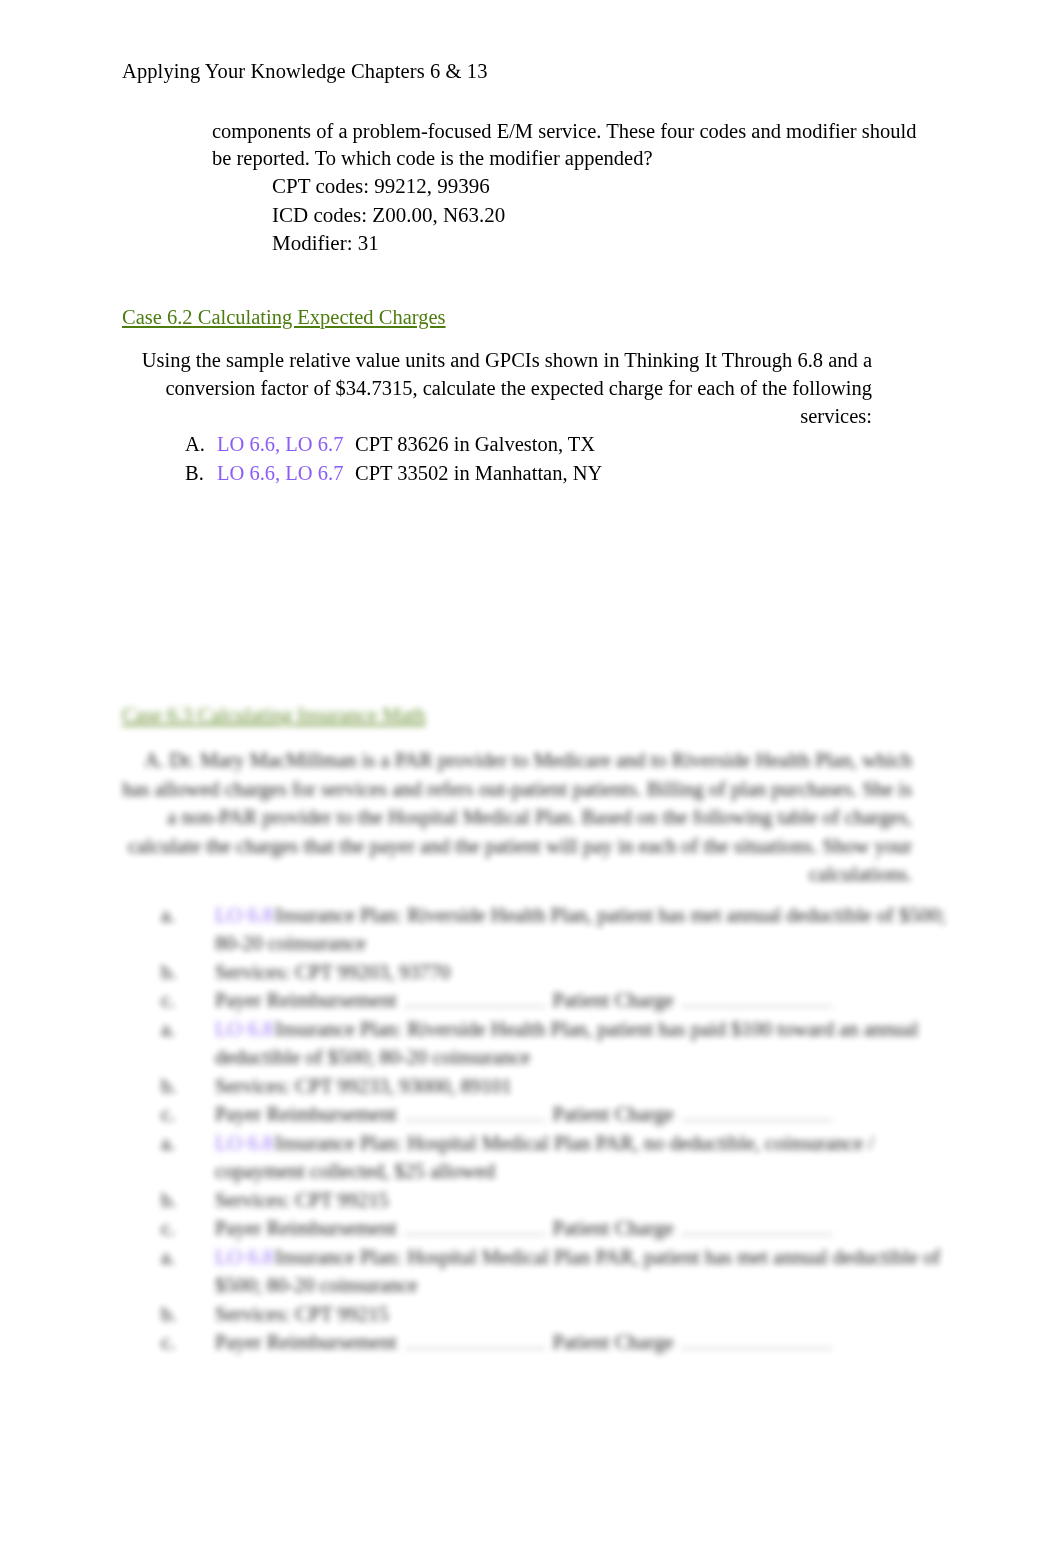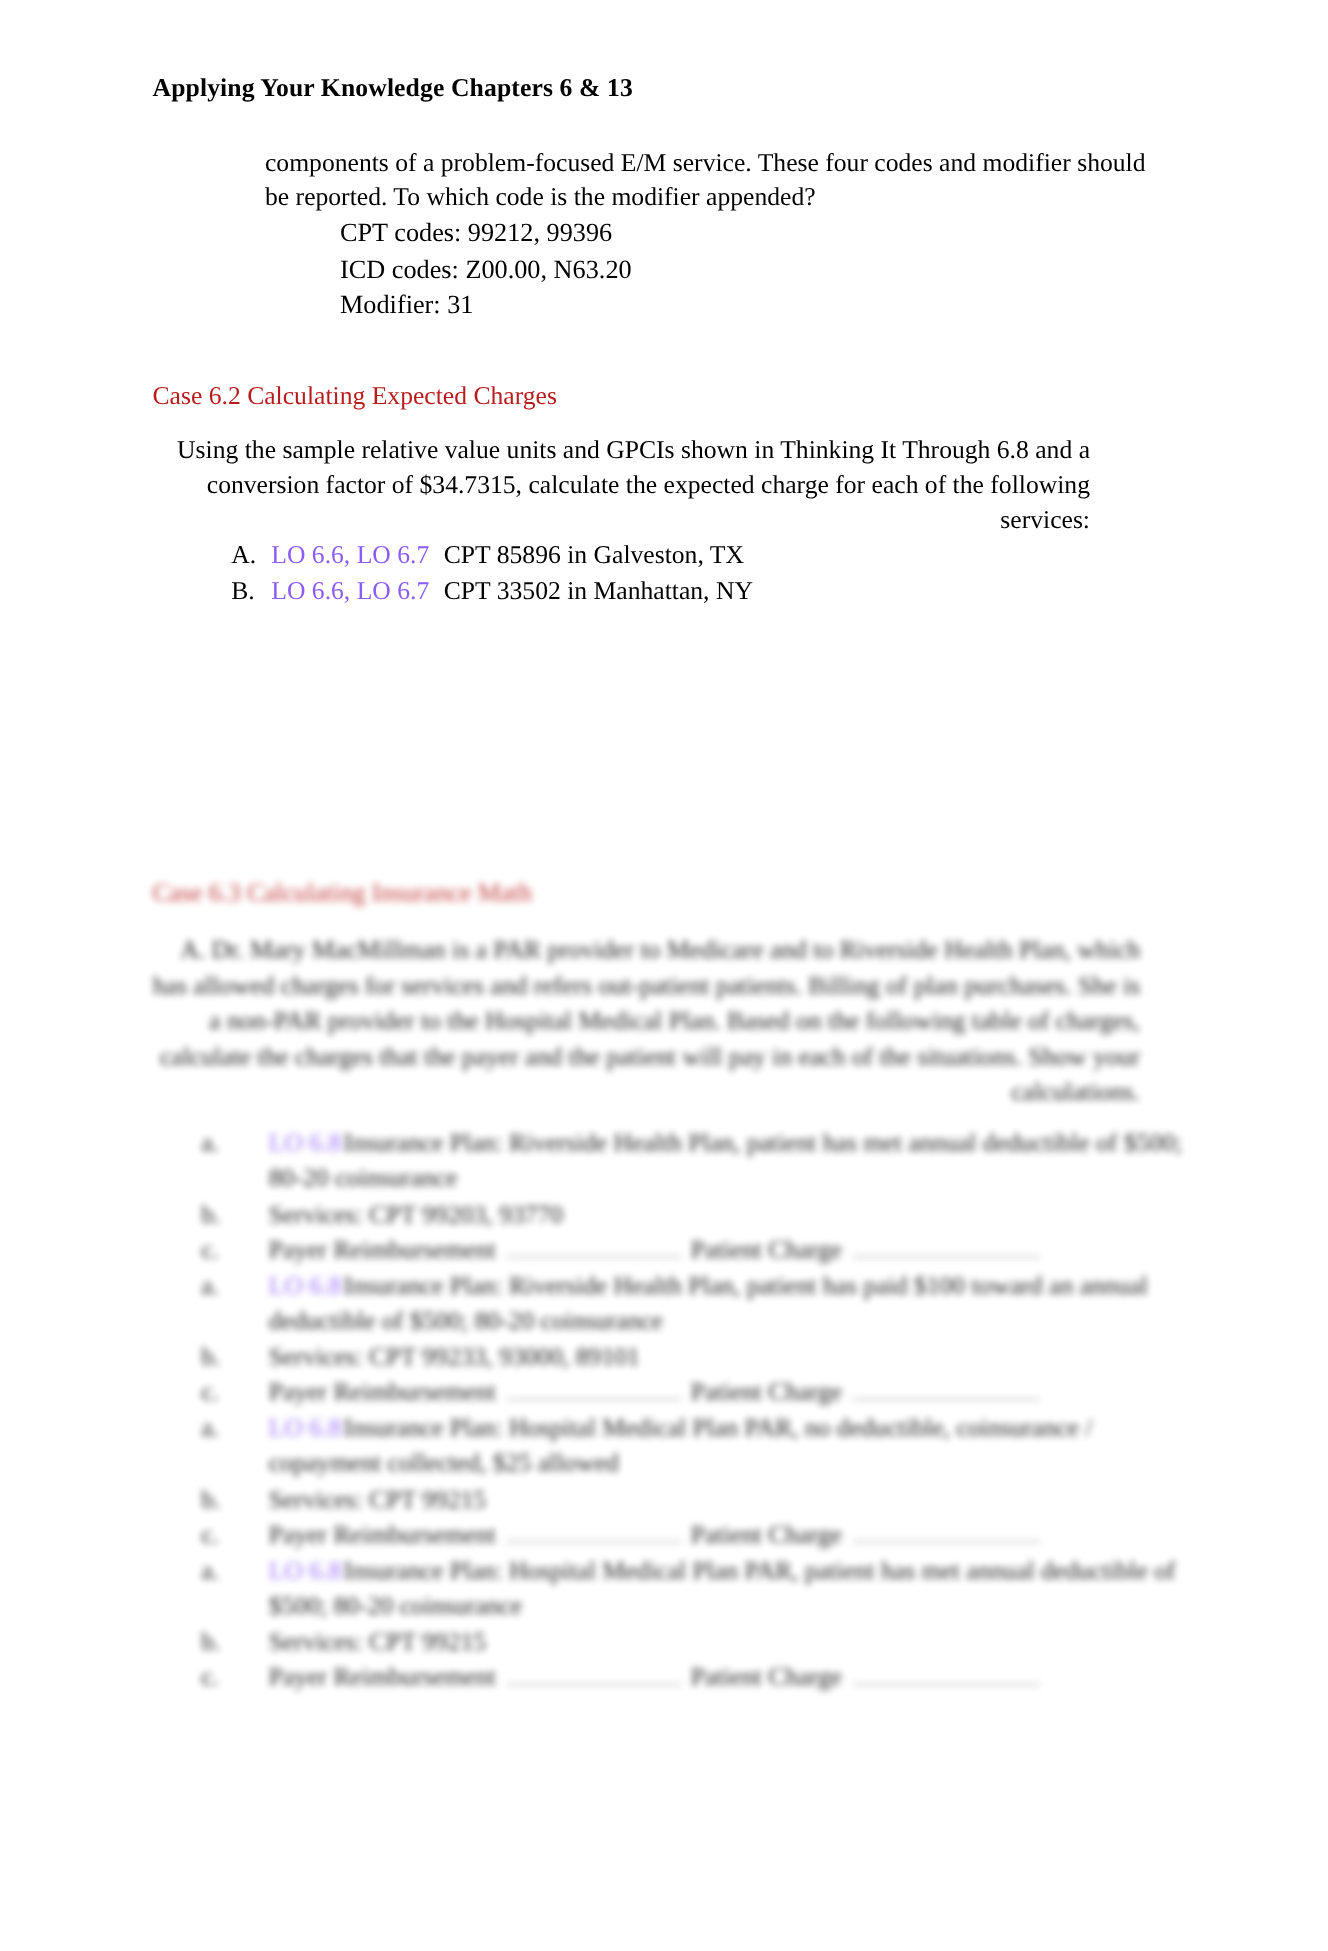--- a/index.html
+++ b/index.html
@@ -23,21 +23,20 @@
 
   
   .doc-header {
     position: absolute;
     left: 122px;
     top: 59px;
     font-size: 20.5px;
     line-height: 1.25;
     letter-spacing: 0.1px;
     white-space: nowrap;
-    font-weight: bold;
   }
 
   
   .clear-zone {
     position: absolute;
     left: 0;
     top: 118px;
     width: 1062px;
   }
 
@@ -138,21 +137,21 @@
 
   .fill-blank {
     display: inline-block;
     width: 140px;
     border-bottom: 1.4px solid #9a9a9a;
     margin: 0 8px;
     vertical-align: baseline;
   }
   .fill-blank.wide { width: 150px; }
 
-  .teal { color: #b91c1c; }
+  .teal { color: #4d7c0f; text-decoration: underline; }
   .blue { color: #8b5cf6; }
 </style>
 </head>
 <body>
 
 <div class="page">
 
   <div class="doc-header">Applying Your Knowledge Chapters 6 &amp; 13</div>
 
   <div class="clear-zone">
@@ -168,21 +167,21 @@
     <div style="height:46px"></div>
 
     <h2 class="section-heading teal">Case 6.2 Calculating Expected Charges</h2>
 
     <div style="height:16px"></div>
 
     <p class="body-para">Using the sample relative value units and GPCIs shown in Thinking It Through 6.8 and a conversion factor of $34.7315, calculate the expected charge for each of the following services:</p>
 
     <ul class="alpha-list">
       <li>
-        <span class="marker">A.</span><span class="lo-tag blue">LO 6.6, LO 6.7</span><span>CPT 85896 in Galveston, TX</span>
+        <span class="marker">A.</span><span class="lo-tag blue">LO 6.6, LO 6.7</span><span>CPT 83626 in Galveston, TX</span>
       </li>
       <li>
         <span class="marker">B.</span><span class="lo-tag blue">LO 6.6, LO 6.7</span><span>CPT 33502 in Manhattan, NY</span>
       </li>
     </ul>
 
   </div>
 
   <div class="blurred-zone">
 

